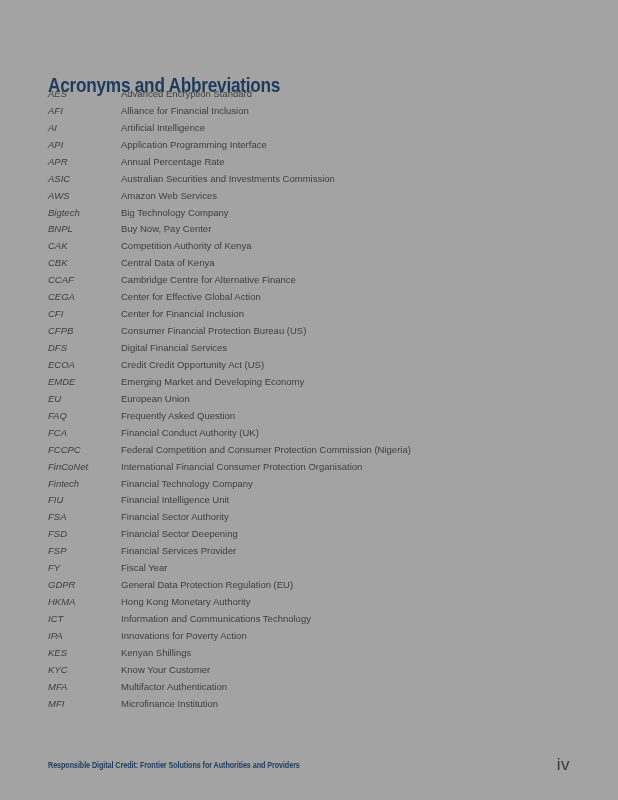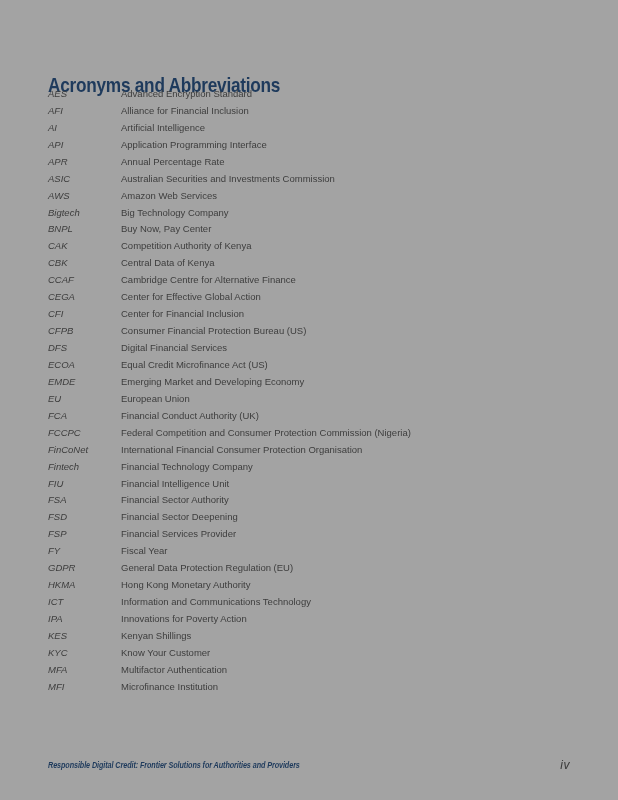--- a/index.html
+++ b/index.html
@@ -45,33 +45,32 @@
   .acronym-def{
     flex:1;
     white-space:nowrap;
   }
   .footer{
     position:absolute;
     left:48px;right:48px;top:756px;height:18px;
     display:flex;
     justify-content:space-between;
     align-items:center;
-    font-style:italic;
   }
   .footer-title{
     font-size:8.5px;
     font-weight:800;
     color:var(--navy);
     letter-spacing:-0.1px;
     white-space:nowrap;
     transform:scaleX(0.85);
     transform-origin:left center;
   }
   .page-number{
-    font-size:12px;
+    font-size:17px;
     color:#3a3a3a;
     letter-spacing:0.5px;
     margin-left:44px;
   }
 </style>
 </head>
 <body>
 
 <div class="page">
 
@@ -137,29 +136,33 @@
       <div class="acronym-row">
         <span class="acronym-abbr">CFPB</span>
         <span class="acronym-def">Consumer Financial Protection Bureau (US)</span>
       </div>
       <div class="acronym-row">
         <span class="acronym-abbr">DFS</span>
         <span class="acronym-def">Digital Financial Services</span>
       </div>
       <div class="acronym-row">
         <span class="acronym-abbr">ECOA</span>
-        <span class="acronym-def">Equal Credit Microfinance Act (US)</span>
+        <span class="acronym-def">Credit Credit Opportunity Act (US)</span>
       </div>
       <div class="acronym-row">
         <span class="acronym-abbr">EMDE</span>
         <span class="acronym-def">Emerging Market and Developing Economy</span>
       </div>
       <div class="acronym-row">
         <span class="acronym-abbr">EU</span>
         <span class="acronym-def">European Union</span>
+      </div>
+      <div class="acronym-row">
+        <span class="acronym-abbr">FAQ</span>
+        <span class="acronym-def">Frequently Asked Question</span>
       </div>
       <div class="acronym-row">
         <span class="acronym-abbr">FCA</span>
         <span class="acronym-def">Financial Conduct Authority (UK)</span>
       </div>
       <div class="acronym-row">
         <span class="acronym-abbr">FCCPC</span>
         <span class="acronym-def">Federal Competition and Consumer Protection Commission (Nigeria)</span>
       </div>
       <div class="acronym-row">

